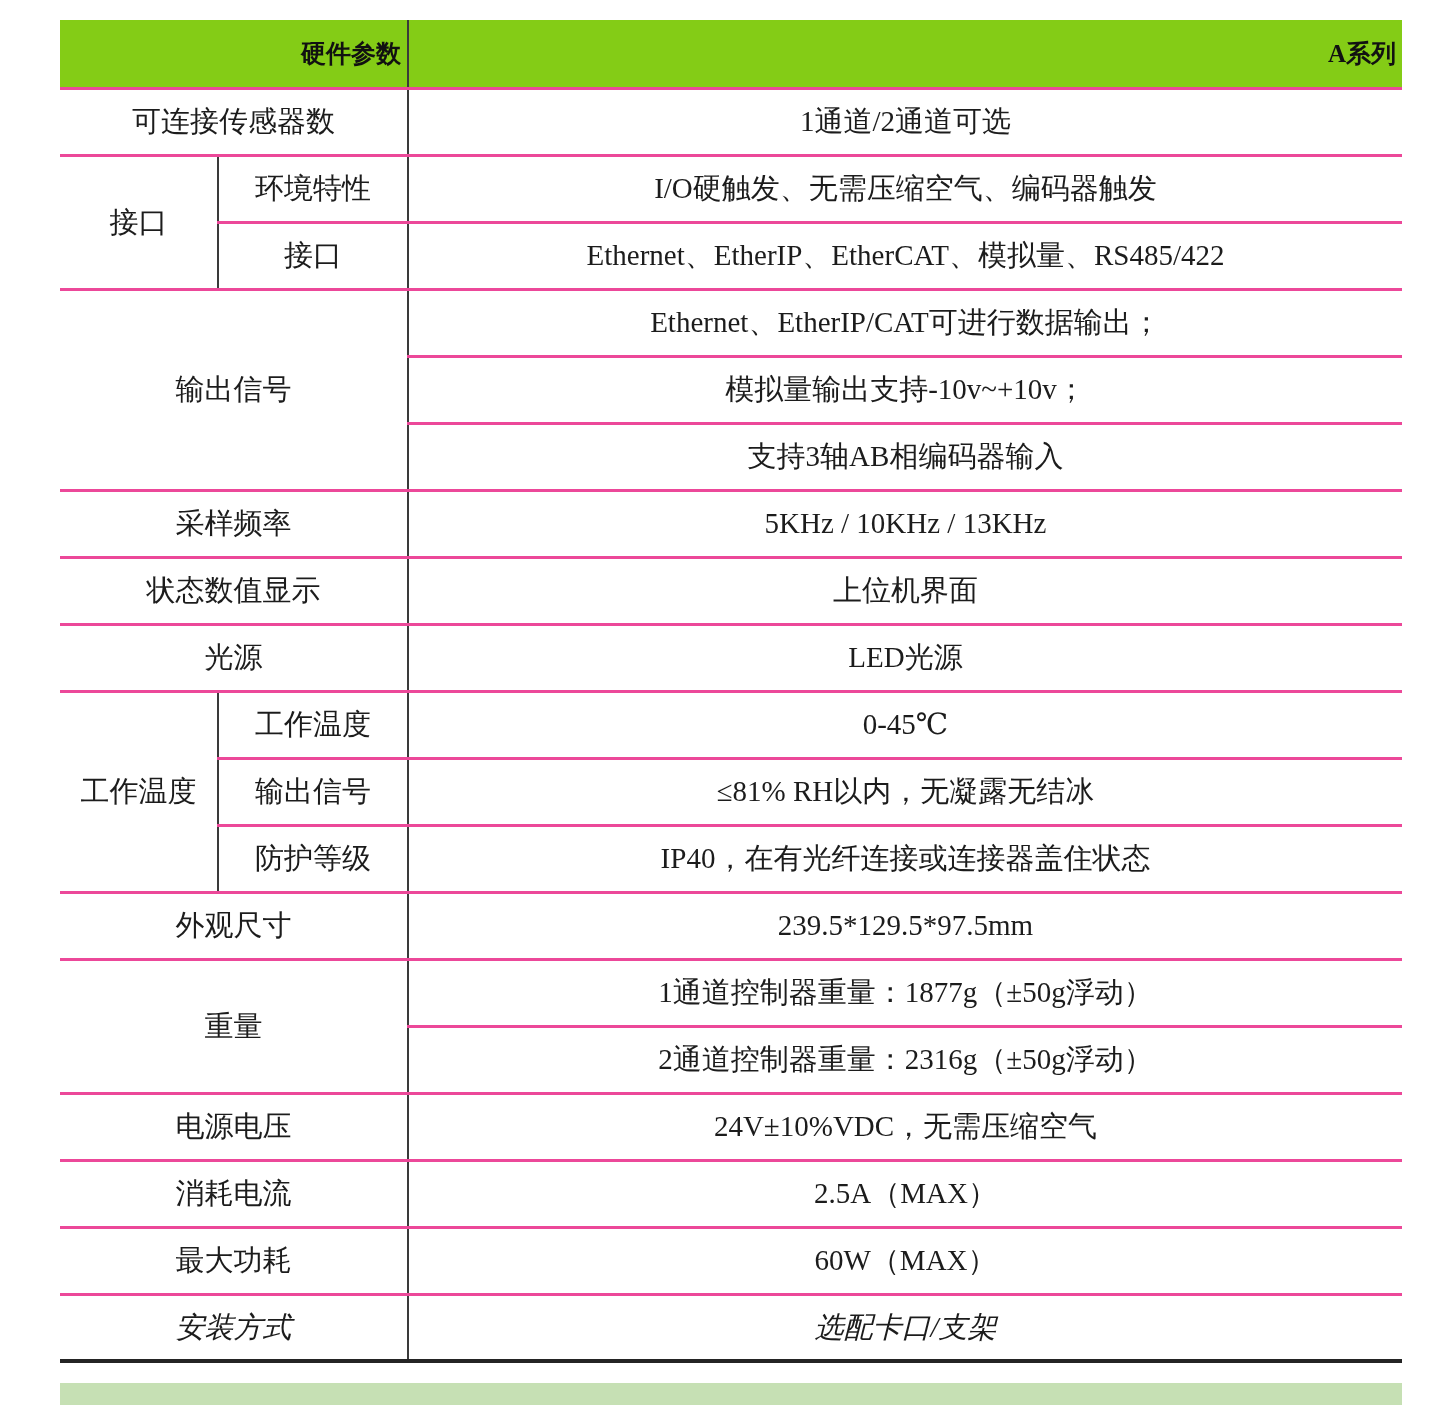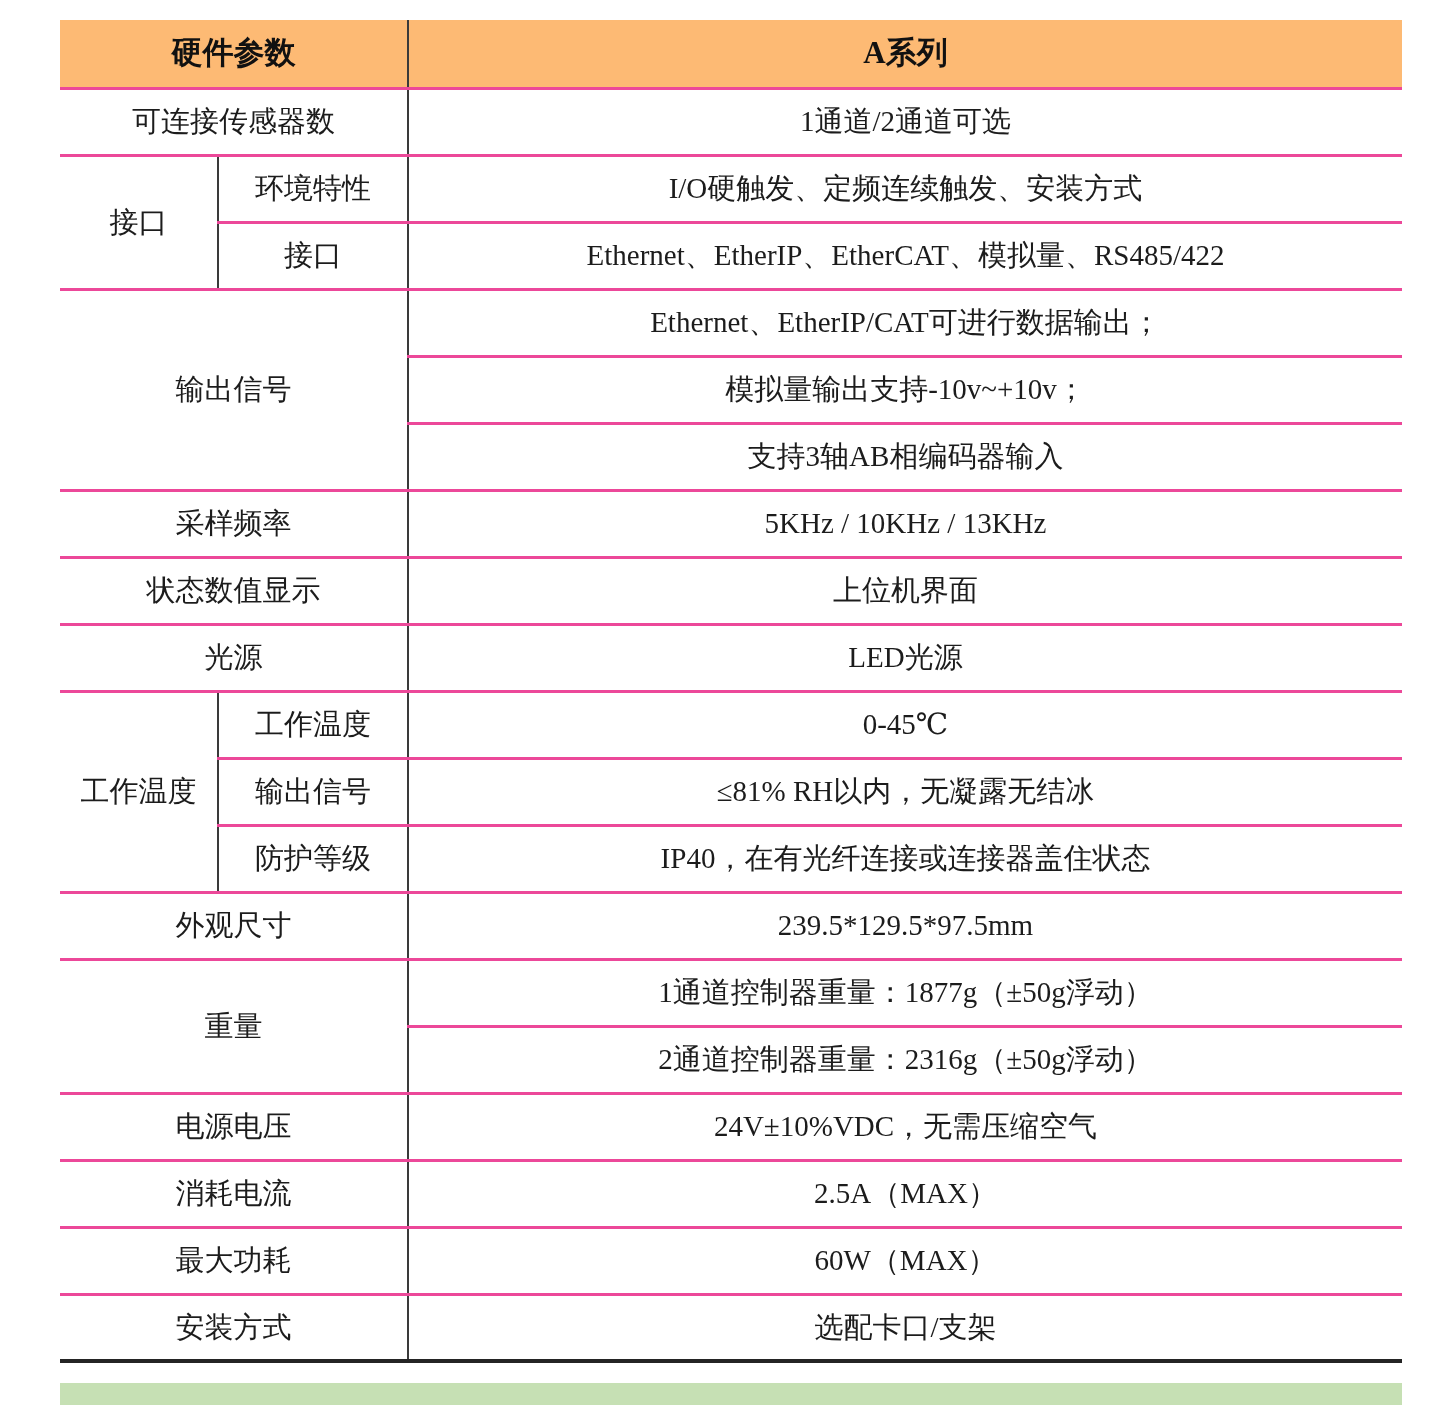--- a/index.html
+++ b/index.html
@@ -15,25 +15,25 @@
   col.c1{width:158px;} col.c2{width:190px;} col.c3{width:994px;}
   td{
     border-top:3px solid #ec4899;
     text-align:center;vertical-align:middle;
     font-size:29px;line-height:1.25;
     padding:2px 6px;overflow:hidden;white-space:nowrap;
   }
   tr{height:67px;}
   tr.hdr{height:68px;}
   tr.hdr td{
-    border-top:none;background:#fdba74;
-    font-weight:bold;font-size:31px;color:#111;
+    border-top:none;background:#84cc16;
+    font-weight:bold;font-size:25px;color:#111;text-align:right;
   }
   td.vdiv{border-left:2px solid #3a3a3a;margin-left:12px;}
-  tr.last td{border-bottom:4px solid #242424;}
+  tr.last td{border-bottom:4px solid #242424;font-style:italic;}
   .footer-bar{
     width:1342px;height:22px;margin-top:20px;background:#c6e0b4;
   }
 </style>
 </head>
 <body>
 
 <div class="page">
   <table class="spec">
     <colgroup>
@@ -49,21 +49,21 @@
     </tr>
 
     <tr>
       <td colspan="2">可连接传感器数</td>
       <td class="vdiv">1通道/2通道可选</td>
     </tr>
 
     <tr>
       <td rowspan="2">接口</td>
       <td class="vdiv">环境特性</td>
-      <td class="vdiv">I/O硬触发、定频连续触发、安装方式</td>
+      <td class="vdiv">I/O硬触发、无需压缩空气、编码器触发</td>
     </tr>
     <tr>
       <td class="vdiv">接口</td>
       <td class="vdiv">Ethernet、EtherIP、EtherCAT、模拟量、RS485/422</td>
     </tr>
 
     <tr>
       <td colspan="2" rowspan="3">输出信号</td>
       <td class="vdiv">Ethernet、EtherIP/CAT可进行数据输出；</td>
     </tr>

